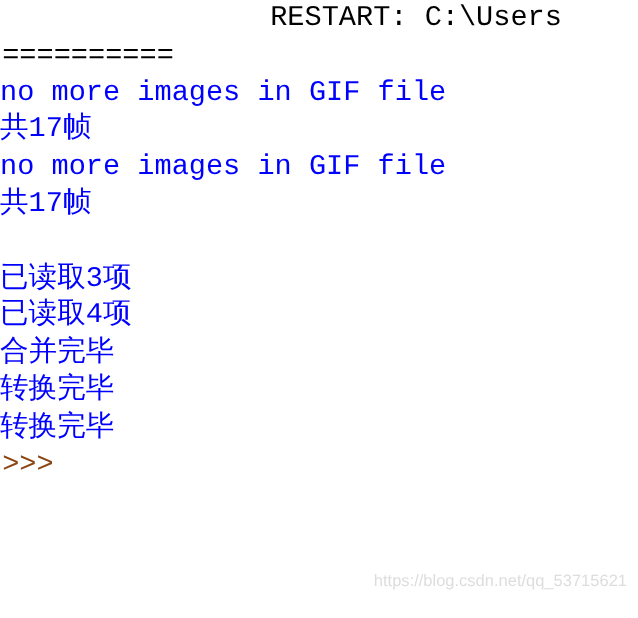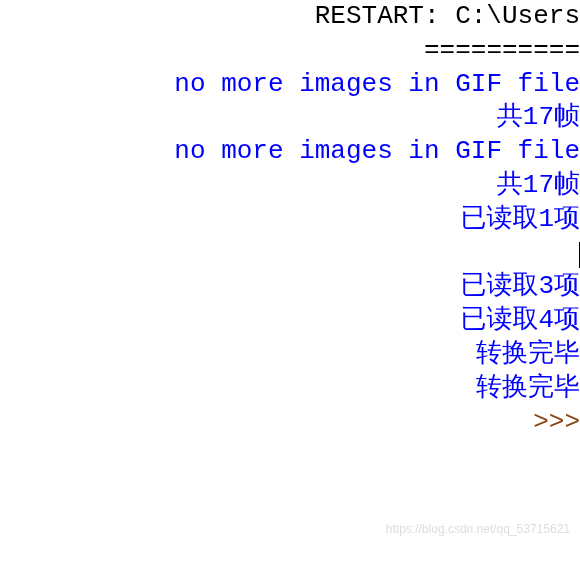--- a/index.html
+++ b/index.html
@@ -12,70 +12,69 @@
       height: 562px;
       background: #ffffff;
       font-family: "Courier New", "SimSun", monospace;
       font-size: 26px;
       line-height: 1.3;
       overflow: hidden;
       position: relative;
     }
     .console {
       padding: 0;
-      text-align: right;
     }
     .restart-text {
       color: #000000;
       padding-left: 230px;
       white-space: pre;
     }
     .separator {
       color: #000000;
       padding-left: 2px;
     }
     .output-line {
       color: #0000ff;
-      padding-left: 17px;
+      padding-left: 0;
       white-space: pre;
     }
     .prompt {
       color: #8b4513;
       padding-left: 2px;
       font-weight: normal;
     }
     .cursor {
       display: inline-block;
       width: 1px;
       height: 26px;
       background: #000000;
       vertical-align: text-bottom;
       margin-left: -2px;
     }
     .watermark {
       position: absolute;
       bottom: 24px;
       right: 10px;
       color: #dddddd;
-      font-size: 12px;
+      font-size: 15px;
       font-family: Arial, sans-serif;
     }
   </style>
 </head>
 <body>
 
 <div class="console">
   <div class="restart-text"> RESTART: C:\Users</div>
   <div class="separator">==========</div>
   <div class="output-line">no more images in GIF file</div>
   <div class="output-line">共17帧</div>
   <div class="output-line">no more images in GIF file</div>
   <div class="output-line">共17帧</div>
-  <div class="output-line">已读取1项</div>
   <div class="output-line"><span class="cursor"></span></div>
   <div class="output-line">已读取3项</div>
   <div class="output-line">已读取4项</div>
+  <div class="output-line">合并完毕</div>
   <div class="output-line">转换完毕</div>
   <div class="output-line">转换完毕</div>
   <div class="prompt">&gt;&gt;&gt; </div>
 </div>
 
 <div class="watermark">https://blog.csdn.net/qq_53715621</div>
 
 </body></html>

